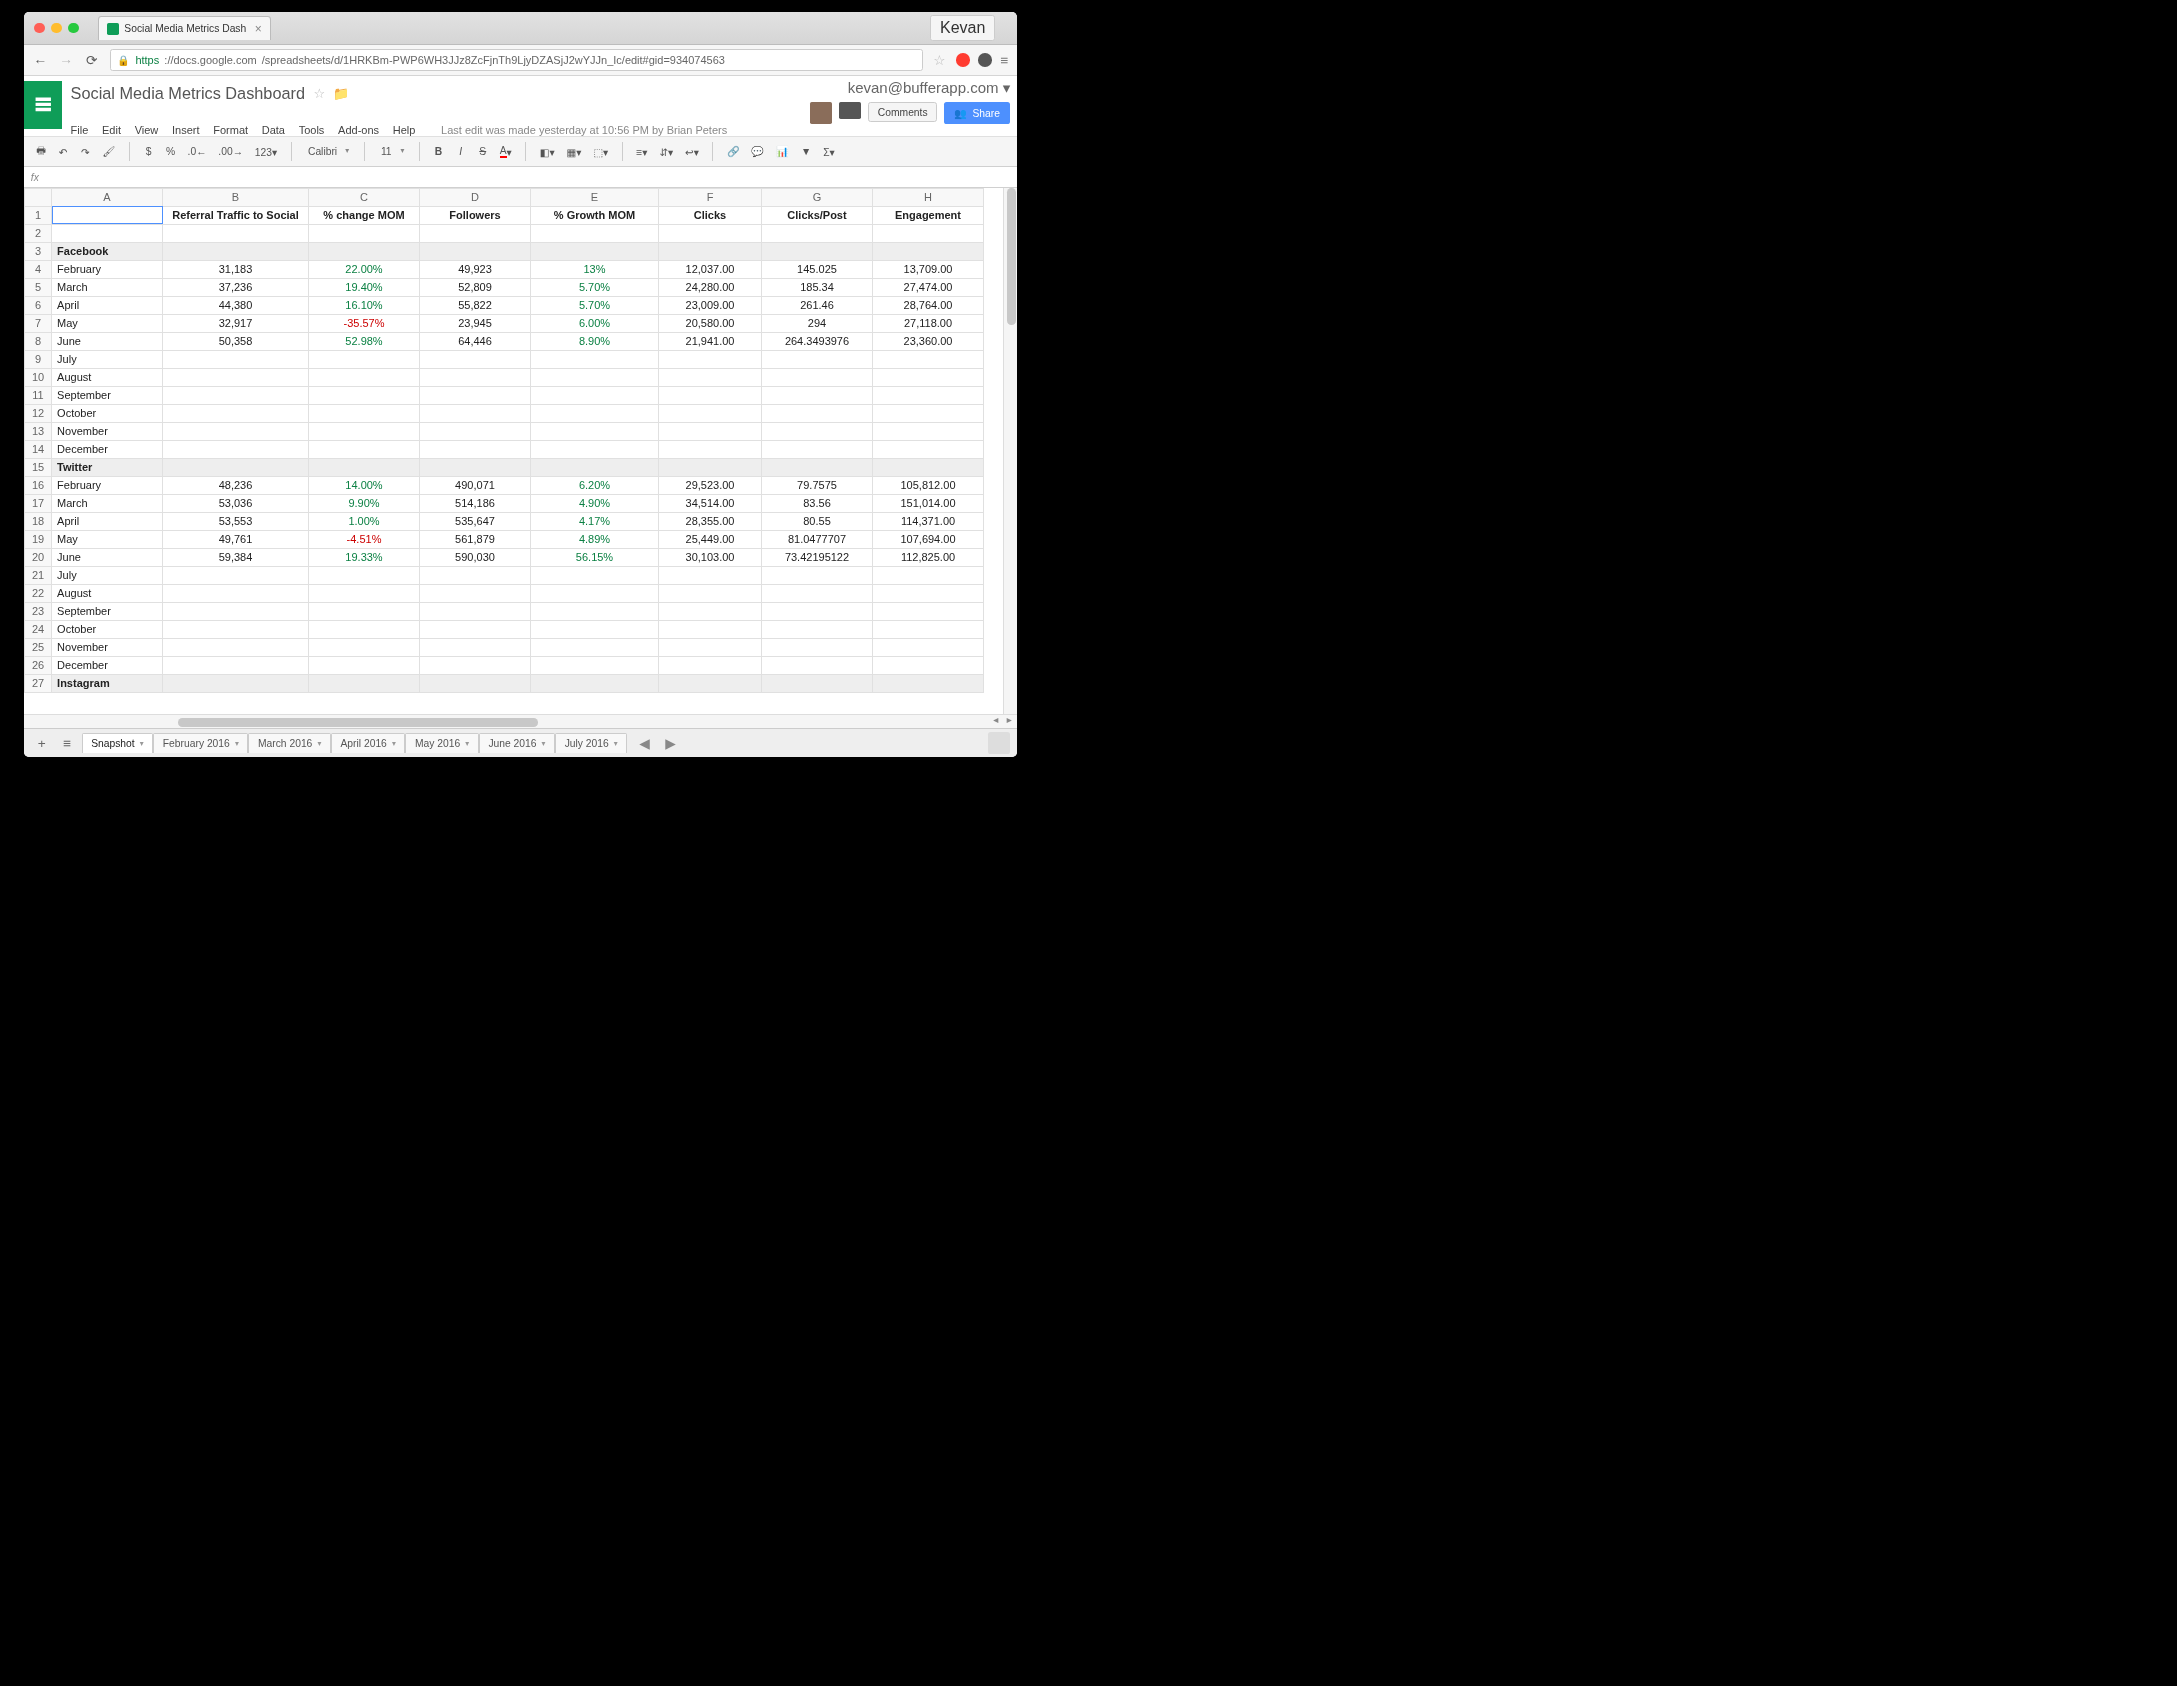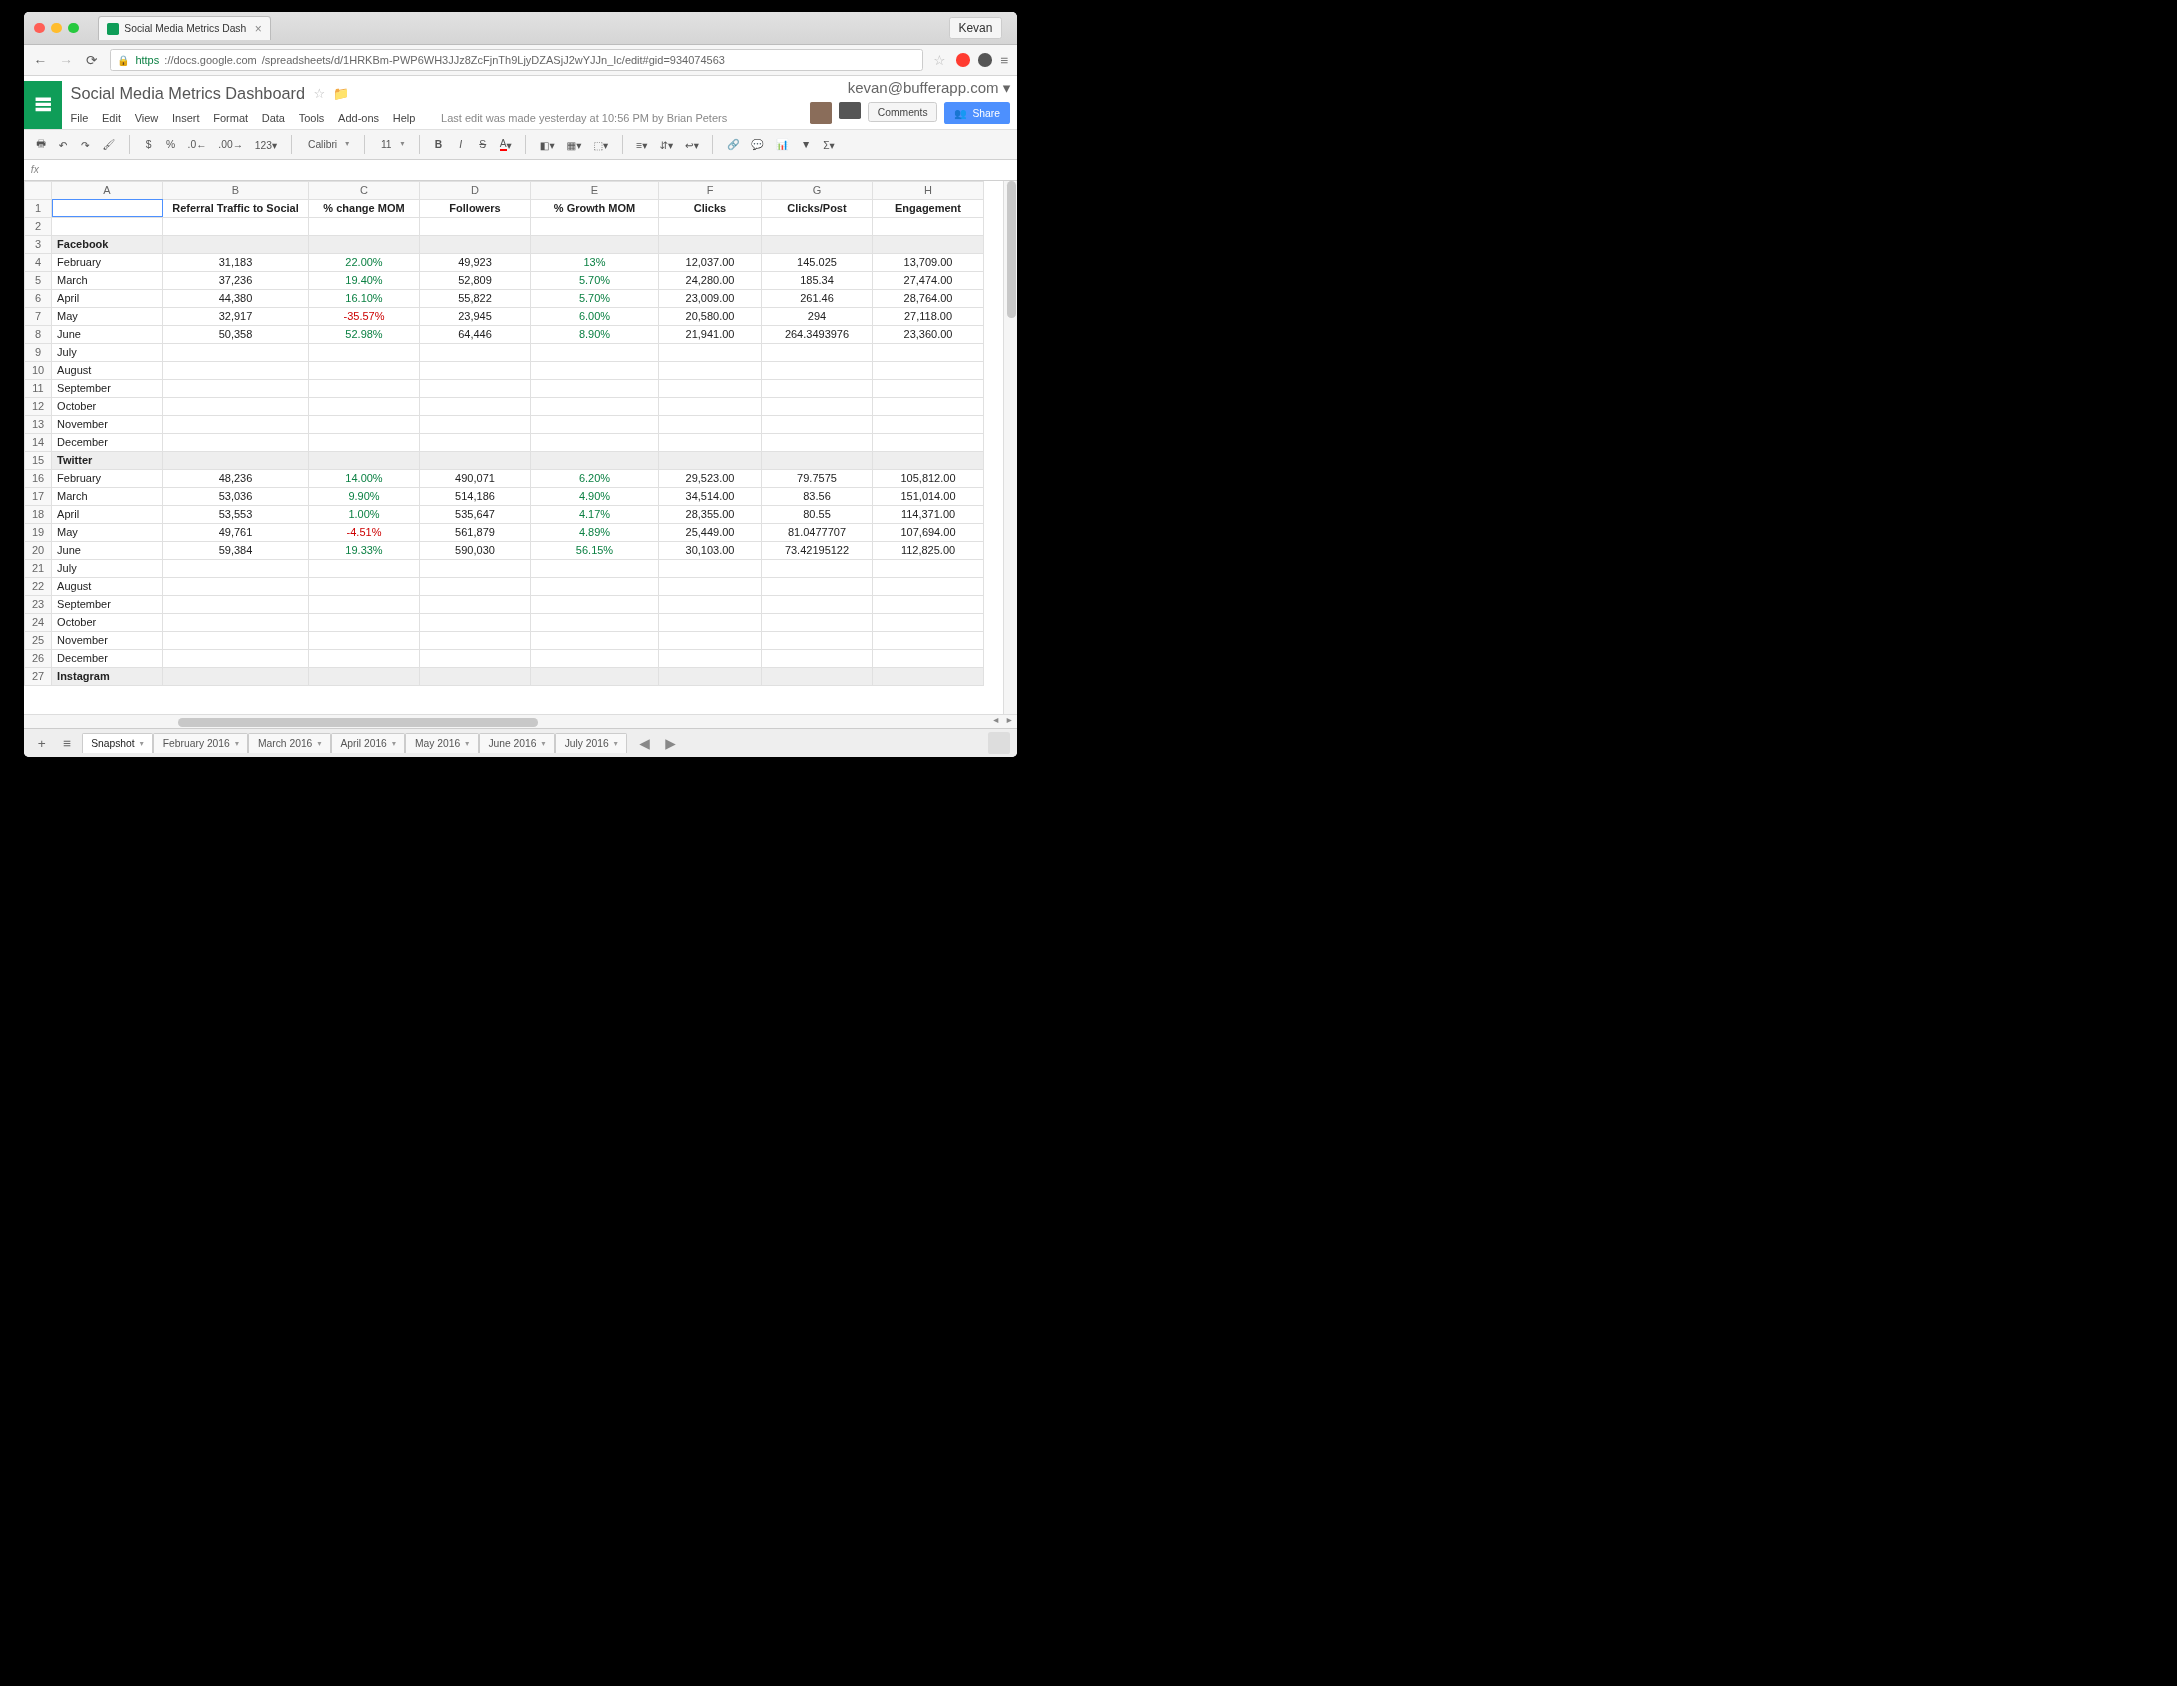--- a/index.html
+++ b/index.html
@@ -5,37 +5,37 @@
 * { box-sizing: border-box; margin: 0; padding: 0; }
 body { font-family: Arial, Helvetica, sans-serif; background: #000; width: 1089px; height: 843px; }
 .window { position: absolute; left: 24px; top: 12px; width: 993px; height: 745px; background: #fff; border-radius: 5.1px; overflow: hidden; box-shadow: 0 10.3px 34px rgba(0,0,0,.5); display:flex; flex-direction:column;}
 .chrome-top { height: 33px; background: linear-gradient(#e2e2e2,#d5d5d5); display:flex; align-items:center; border-bottom:0.9px solid #bcbcbc;}
 .traffic { display:flex; gap:6.8px; padding:0 10.3px;}
 .dot{width:10.3px;height:10.3px;border-radius:50%;}
 .dot.red{background:#ff5f56;} .dot.yellow{background:#ffbd2e;} .dot.green{background:#27c93f;}
 .tab{ margin-left:8.6px; height:24px; background:#f6f6f6; border:0.9px solid #bcbcbc; border-bottom:none; border-radius:3.4px 3.4px 0 0; display:flex; align-items:center; padding:0 8.6px; font-size:10.3px; color:#333; gap:5.1px;}
 .tab .favicon{width:12px;height:12px;background:#0f9d58;display:inline-block;border-radius:1.7px;}
 .tab .x{color:#888;font-size:12px;margin-left:3.4px;}
-.profile-btn{margin-left:auto;margin-right:15px;background:#f5f5f5;border:0.9px solid #ccc;border-radius:2.6px;padding:2.6px 8.6px;font-size:12px;color:#333;}
+.profile-btn{margin-left:auto;margin-right:22px;background:#f5f5f5;border:0.9px solid #ccc;border-radius:2.6px;padding:2.6px 8.6px;font-size:16px;color:#333;}
 .addr-bar{height:31px;background:#f6f6f6;border-bottom:0.9px solid #d5d5d5;display:flex;align-items:center;padding:0 8.6px;gap:10.3px;}
 .nav-icon{width:15.4px;height:15.4px;display:flex;align-items:center;justify-content:center;color:#5a5a5a;font-size:13.7px;}
 .url-field{flex:1;height:22px;border:0.9px solid #ccc;border-radius:2.6px;background:#fff;display:flex;align-items:center;padding:0 6.8px;font-size:11px;gap:5.1px;overflow:hidden;}
 .lock{color:#0b8043;font-size:10.3px;}
 .url-https{color:#0b8043;}
 .url-rest{color:#666;white-space:nowrap;}
 .url-icons{display:flex;gap:8.6px;align-items:center;color:#888;}
 .star{color:#bbb;font-size:13.7px;}
 .ext-icon{width:13.7px;height:13.7px;border-radius:50%;}
 .docs-bar{display:flex;align-items:flex-start;padding:5.1px 5.1px 0 0;position:relative;}
 .docs-logo{width:38px;height:48px;background:#0f9d58;display:flex;align-items:center;justify-content:center;color:#fff;}
 .docs-logo svg{width:20.5px;height:20.5px;fill:#fff;}
 .docs-main{flex:1;padding:3.4px 0 0 8.6px;}
 .doc-title{font-size:16.3px;color:#555;display:flex;align-items:center;gap:8.6px;}
 .doc-title .star2, .doc-title .folder{color:#bbb;font-size:13px;}
-.menus{display:flex;gap:13.7px;font-size:11px;color:#444;margin-top:9px;align-items:center;}
+.menus{display:flex;gap:13.7px;font-size:11px;color:#444;margin-top:21px;align-items:center;}
 .last-edit{color:#888;margin-left:12px;}
 .docs-right{position:absolute;right:6.8px;top:3.4px;display:flex;flex-direction:column;align-items:flex-end;gap:5.1px;}
 .account-email{font-size:15px;color:#666;}
 .docs-right-btns{display:flex;align-items:flex-start;gap:7px;}
 .avatar{width:22px;height:22px;background:#8a6d5a;border-radius:1.7px;}
 .comment-bubble{width:22px;height:17px;background:#555;border-radius:1.7px;}
 .comments-btn{border:0.9px solid #ccc;border-radius:2.6px;padding:3.4px 8.6px;font-size:10.3px;background:#f5f5f5;color:#444;}
 .share-btn{background:#4d90fe;color:#fff;border:none;border-radius:2.6px;padding:4.3px 10.3px;font-size:10.3px;display:flex;align-items:center;gap:5.1px;}
 .toolbar{height:31px;border-top:0.9px solid #e0e0e0;border-bottom:0.9px solid #d0d0d0;background:#f5f5f5;display:flex;align-items:center;padding:0 8.6px;gap:5.1px;font-size:10.3px;color:#555;}
 .tb-sep{width:0.9px;height:19px;background:#ccc;margin:0 5.1px;}

